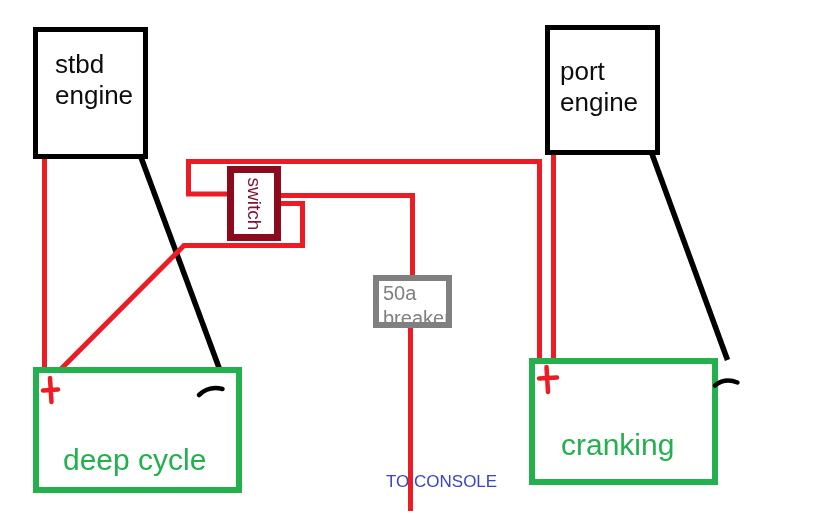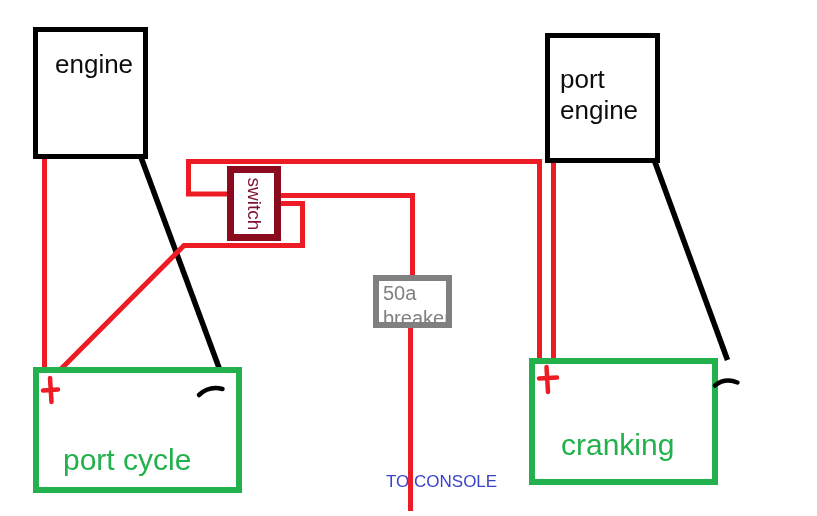--- a/index.html
+++ b/index.html
@@ -21,21 +21,21 @@
   .terminals-layer { z-index: 3; }
 
   .box {
     position: absolute;
     box-sizing: border-box;
     background: #ffffff;
     z-index: 2;
   }
   .engine-box { border: 5px solid #000000; }
   .engine-box.stbd { left: 33px; top: 27px; width: 115px; height: 132px; }
-  .engine-box.port { left: 545px; top: 25px; width: 115px; height: 130px; margin-top: 8px; }
+  .engine-box.port { left: 545px; top: 25px; width: 115px; height: 130px; }
   .engine-label {
     font-size: 26px;
     line-height: 1.2;
     color: #0d0d0d;
   }
   .engine-box.stbd .engine-label { margin: 17px 0 0 17px; }
   .engine-box.port .engine-label { margin: 26px 0 0 10px; }
   .label-line { display: block; white-space: nowrap; }
 
   .switch-box {
@@ -103,20 +103,21 @@
     <path class="wire red" d="M236,194 H188.5 V161.5 H539.5 V362" style="stroke: rgb(237, 28, 36);"></path>
     <path class="wire red" d="M553.5,152 V362" style="stroke: rgb(237, 28, 36);"></path>
     <path class="wire black" d="M652,154 L727.5,360" style="stroke: rgb(0, 0, 0);"></path>
     <path class="wire red" d="M276,203.5 H302.5 V245.5 H184 L60,370" style="stroke: rgb(237, 28, 36);"></path>
     <path class="wire red" d="M276,195.5 H412.5 V277" style="stroke: rgb(237, 28, 36);"></path>
     <path class="wire red" d="M410.5,327 V511" style="stroke: rgb(237, 28, 36);"></path>
   </svg>
 
   <div class="box engine-box stbd" style="border-color: rgb(0, 0, 0);">
     <div class="engine-label" style="color: rgb(13, 13, 13);">
+      <span class="label-line">stbd</span>
       <span class="label-line">engine</span>
     </div>
   </div>
 
   <div class="box engine-box port" style="border-color: rgb(0, 0, 0);">
     <div class="engine-label" style="color: rgb(13, 13, 13);">
       <span class="label-line">port</span>
       <span class="label-line">engine</span>
     </div>
   </div>
@@ -126,21 +127,21 @@
   </div>
 
   <div class="box breaker-box" style="border-color: rgb(128, 128, 128);">
     <div class="breaker-label" style="color: rgb(128, 128, 128);">
       <span class="label-line">50a</span>
       <span class="label-line">breaker</span>
     </div>
   </div>
 
   <div class="box battery-box deep-cycle" style="border-color: rgb(34, 177, 76);">
-    <span class="battery-label" style="color: rgb(34, 177, 76);">port cycle</span>
+    <span class="battery-label" style="color: rgb(34, 177, 76);">deep cycle</span>
   </div>
 
   <div class="box battery-box cranking" style="border-color: rgb(34, 177, 76);">
     <span class="battery-label" style="color: rgb(34, 177, 76);">cranking</span>
   </div>
 
   <svg class="layer terminals-layer" viewBox="0 0 817 516">
     <path class="terminal positive" d="M50,378 L51.5,402 M43,390.5 L58,389.5" style="stroke: rgb(237, 28, 36);"></path>
     <path class="terminal negative" d="M199,395 Q209,385.5 222.5,389" style="stroke: rgb(0, 0, 0);"></path>
     <path class="terminal positive" d="M546.5,367 L548,392 M539,378.5 L557,377.5" style="stroke: rgb(237, 28, 36);"></path>

